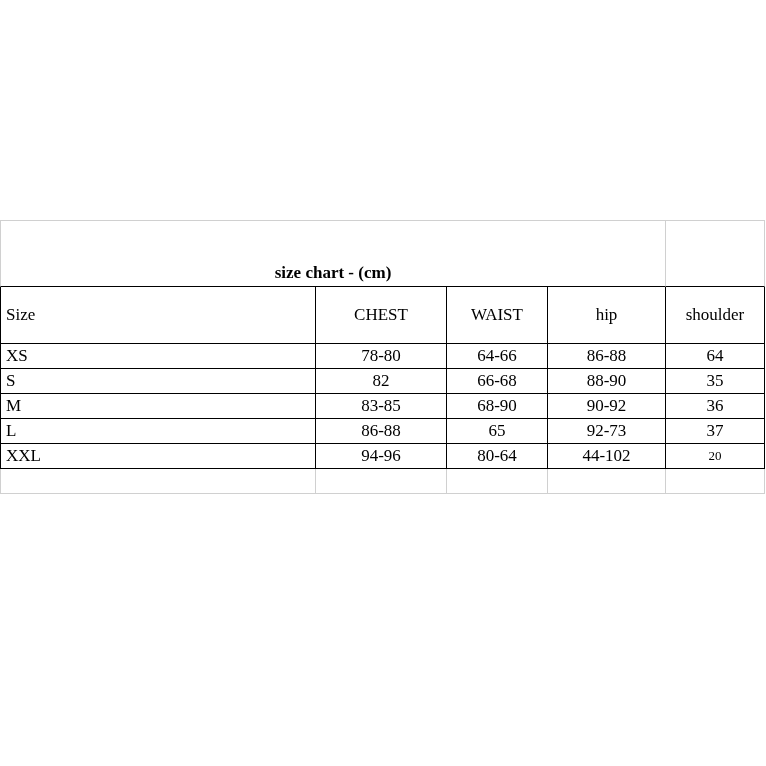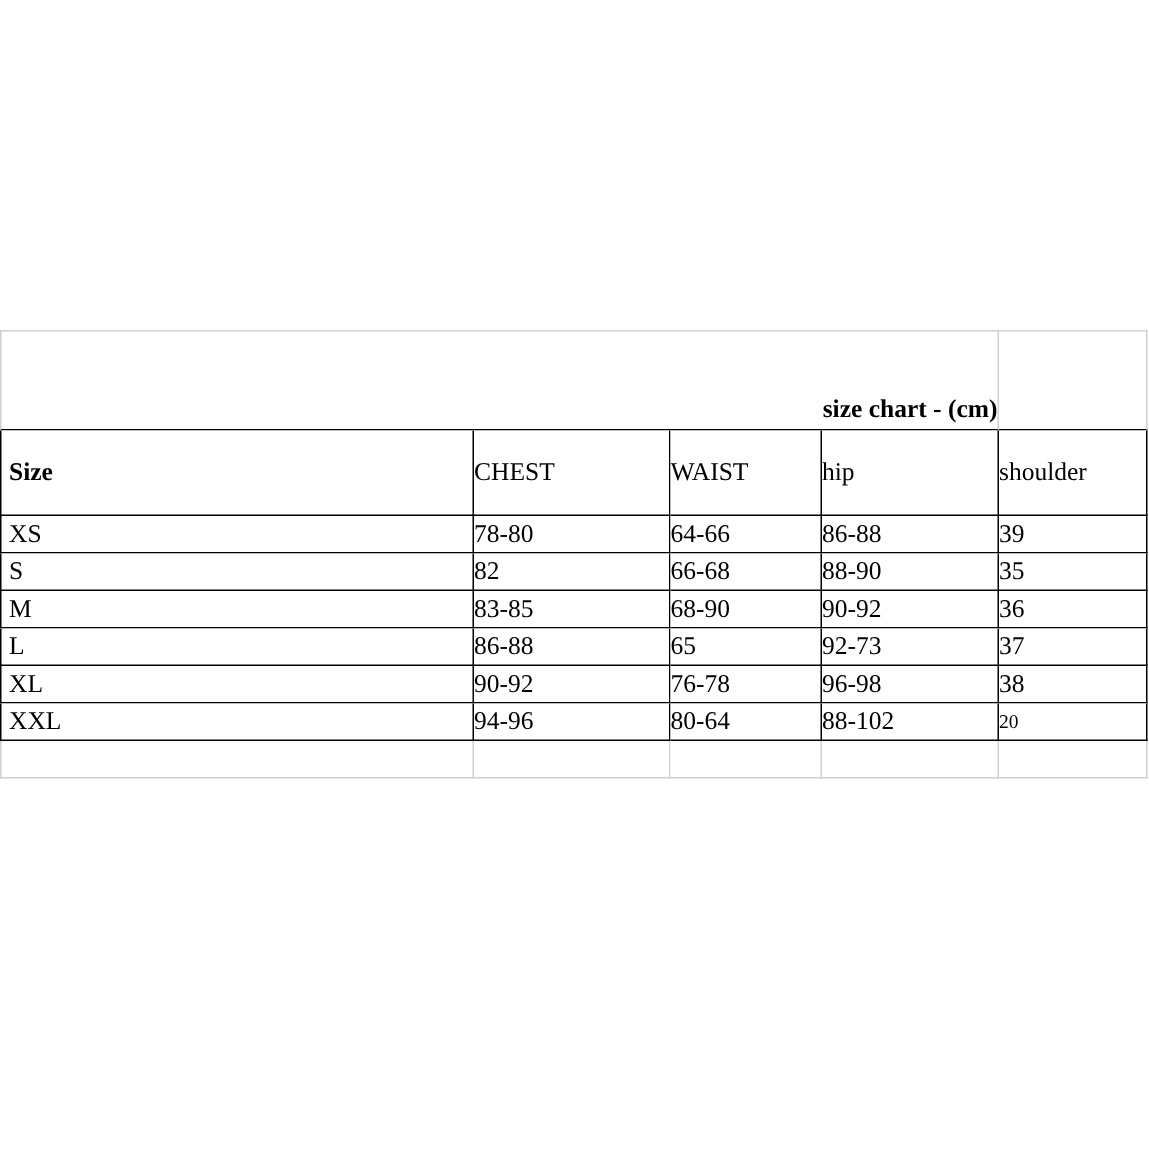--- a/index.html
+++ b/index.html
@@ -28,21 +28,21 @@
   td {
     box-sizing: border-box;
     padding: 0;
     font-size: 17px;
     line-height: 1.1;
     background: #ffffff;
     overflow: hidden;
     white-space: nowrap;
   }
   
-  tr.title-row td { height: 67px; text-align: right; }
+  tr.title-row td { height: 67px; }
   td.title-cell {
     border-top: 1px solid #d0d0d0;
     border-left: 1px solid #d0d0d0;
     border-right: 1px solid #d0d0d0;
     border-bottom: 1px solid #000000;
     text-align: center;
     vertical-align: bottom;
     font-weight: bold;
     padding-bottom: 3px;
   }
@@ -56,22 +56,22 @@
   
   td.b {
     border-right: 1px solid #000000;
     border-bottom: 1px solid #000000;
   }
   td.b-first { border-left: 1px solid #000000; }
   td.size-col {
     text-align: left;
     padding-left: 5px;
   }
-  td.header-size { font-weight: bold; }
-  td.num { text-align: left; }
+  td.header-size { font-weight: normal; }
+  td.num { text-align: center; }
   
   tr.data-row td { height: 25px; vertical-align: middle; }
   td.small { font-size: 13px; }
   
   tr.footer-row td {
     height: 25px;
     border-right: 1px solid #d0d0d0;
     border-bottom: 1px solid #d0d0d0;
   }
   tr.footer-row td.g-first { border-left: 1px solid #d0d0d0; }
@@ -101,21 +101,21 @@
       <td class="b num">WAIST</td>
       <td class="b num">hip</td>
       <td class="b num">shoulder</td>
     </tr>
 
     <tr class="data-row">
       <td class="b b-first size-col">XS</td>
       <td class="b num">78-80</td>
       <td class="b num">64-66</td>
       <td class="b num">86-88</td>
-      <td class="b num">39</td>
+      <td class="b num">64</td>
     </tr>
 
     <tr class="data-row">
       <td class="b b-first size-col">S</td>
       <td class="b num">82</td>
       <td class="b num">66-68</td>
       <td class="b num">88-90</td>
       <td class="b num">35</td>
     </tr>
 
@@ -128,33 +128,26 @@
     </tr>
 
     <tr class="data-row">
       <td class="b b-first size-col">L</td>
       <td class="b num">86-88</td>
       <td class="b num">65</td>
       <td class="b num">92-73</td>
       <td class="b num">37</td>
     </tr>
 
-    <tr class="data-row">
-      <td class="b b-first size-col">XL</td>
-      <td class="b num">90-92</td>
-      <td class="b num">76-78</td>
-      <td class="b num">96-98</td>
-      <td class="b num">38</td>
-    </tr>
 
     <tr class="data-row">
       <td class="b b-first size-col">XXL</td>
       <td class="b num">94-96</td>
       <td class="b num">80-64</td>
-      <td class="b num">88-102</td>
+      <td class="b num">44-102</td>
       <td class="b num small">20</td>
     </tr>
 
 
     <tr class="footer-row">
       <td class="g-first"></td>
       <td></td>
       <td></td>
       <td></td>
       <td></td>

